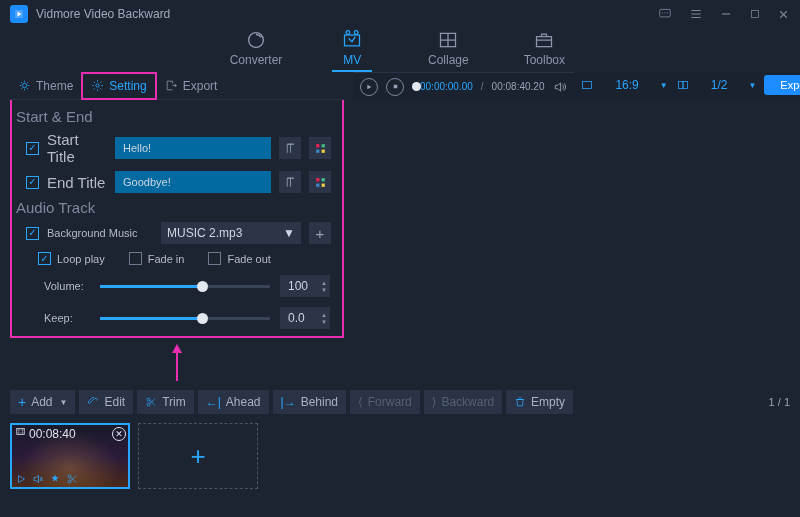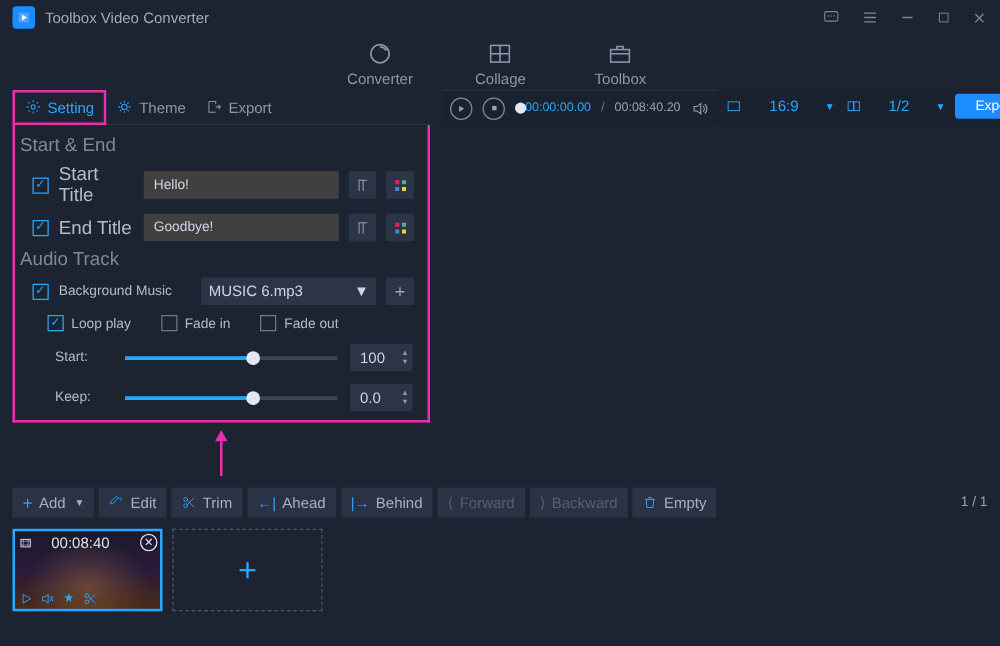--- a/index.html
+++ b/index.html
@@ -5,40 +5,40 @@
   *{box-sizing:border-box;margin:0;padding:0;font-family:"Segoe UI",Arial,sans-serif;font-size:12px;-webkit-user-select:none;user-select:none}
   html,body{width:800px;height:517px;overflow:hidden}
   body{background:#1c2331;color:#b5bbc9}
   .row{display:flex;align-items:center}
   .titlebar{height:28px;background:#1c2331;display:flex;align-items:center;padding:0 10px}
   .logo{width:18px;height:18px;background:#1c8cff;border-radius:3px;margin-right:8px;display:flex;align-items:center;justify-content:center}
   .logo svg{width:12px;height:12px}
   .app-title{color:#a0a9bd;font-size:12px}
   .win-ctrls{margin-left:auto;display:flex;gap:16px;color:#7c869c;align-items:center}
   .win-ctrls span{cursor:pointer;display:inline-flex}
-  .main-nav{height:44px;display:flex;justify-content:center;gap:44px;align-items:center;padding-top:2px}
+  .main-nav{height:44px;display:flex;justify-content:center;gap:44px;align-items:flex-start;padding-top:2px}
   .nav-item{display:flex;flex-direction:column;align-items:center;gap:3px;color:#8d96ab;cursor:pointer;min-width:52px}
   .nav-item .ico{width:22px;height:20px;display:flex;align-items:center;justify-content:center}
   .nav-item.active{color:#29a7ff}
   .nav-underline{height:2px;background:#29a7ff;width:40px;margin:0 auto}
   .workspace{display:flex;padding:0 10px;gap:10px}
   .left-col{width:352px;display:flex;flex-direction:column}
   .sub-tabs{height:28px;display:flex;align-items:center;border-bottom:1px solid #2a3345}
   .sub-tab{display:flex;align-items:center;gap:5px;padding:0 8px;height:28px;color:#8d96ab;cursor:pointer}
   .sub-tab svg{width:13px;height:13px}
   .sub-tab.hl{border:2px solid #e82fb0;color:#29a7ff}
   .settings-panel{border:2px solid #e82fb0;border-top:none;padding:6px 10px 12px 4px;height:238px}
   .sect-h{color:#7f889d;font-size:15px;margin:2px 0 6px 0}
   .field-row{display:flex;align-items:center;gap:8px;margin-bottom:6px}
   .chk{width:13px;height:13px;border:1.5px solid #29a7ff;display:inline-flex;align-items:center;justify-content:center;flex:none}
   .chk.on::after{content:"✓";color:#29a7ff;font-size:10px;line-height:1}
   .chk.box{border-color:#6d778d}
   .lbl{color:#b5bbc9;width:60px;font-size:15px}
   .lbl2{color:#b5bbc9;font-size:11px}
-  .txtin{background:#404040;border:none;color:#cfd5e2;height:22px;padding:0 8px;font-size:11px}
+  .txtin{background:#0369a1;border:none;color:#cfd5e2;height:22px;padding:0 8px;font-size:11px}
   .icon-btn{background:#2c3547;width:22px;height:22px;display:inline-flex;align-items:center;justify-content:center;color:#99a2b6;cursor:pointer}
   .select{background:#2c3547;height:22px;display:flex;align-items:center;padding:0 6px;color:#cfd5e2;font-size:11px;cursor:pointer}
   .select .caret{margin-left:auto}
   .opts-row{display:flex;align-items:center;gap:24px;margin:8px 0 10px 22px}
   .slider-row{display:flex;align-items:center;gap:10px;margin:0 0 10px 28px}
   .slider-lbl{width:46px;font-size:11px;color:#b5bbc9}
   .slider-track{position:relative;height:3px;background:#3a4458;width:170px}
   .slider-fill{position:absolute;left:0;top:0;height:3px;background:#29a7ff}
   .slider-thumb{position:absolute;top:-4px;width:11px;height:11px;border-radius:50%;background:#e3e7f0}
   .spin{width:50px;height:22px;background:#2c3547;display:flex;align-items:center;padding-left:8px;color:#cfd5e2;font-size:11px;position:relative}
@@ -61,38 +61,38 @@
   .pb2 .grp{display:flex;align-items:center;gap:21px;color:#29a7ff;cursor:pointer}
   .export-btn{margin-left:auto;background:#1c8cff;color:#fff;padding:4px 16px;border-radius:3px;cursor:pointer;font-size:11px}
   .toolbar{height:30px;display:flex;align-items:center;gap:4px;padding:0 10px;margin-top:6px}
   .tbtn{background:#2a3345;height:24px;display:flex;align-items:center;gap:5px;padding:0 8px;color:#a8b0c3;cursor:pointer;font-size:11px}
   .tbtn.dis{color:#565f73}
   .tbtn svg{width:12px;height:12px}
   .pager{margin-left:auto;color:#9aa2b6;font-size:11px}
   .strip{height:74px;padding:6px 10px;display:flex;gap:8px}
   .thumb{width:120px;height:66px;border:2px solid #29a7ff;position:relative;background:linear-gradient(#1a1a2a 0%,#2a1a3a 50%,#4a2a1a 100%)}
   .thumb .fog{position:absolute;inset:0;background:radial-gradient(ellipse at 50% 70%,rgba(255,180,80,.25),transparent 60%)}
-  .th-top{position:absolute;top:2px;left:3px;display:flex;align-items:center;gap:15px;color:#dfe4ef;font-size:9px}
+  .th-top{position:absolute;top:2px;left:3px;display:flex;gap:3px;color:#dfe4ef;font-size:9px}
   .th-close{position:absolute;top:2px;right:2px;width:14px;height:14px;border:1.2px solid #dfe4ef;border-radius:50%;display:flex;align-items:center;justify-content:center;font-size:9px;color:#dfe4ef;cursor:pointer}
   .th-bot{position:absolute;bottom:2px;left:3px;display:flex;gap:5px;color:#29a7ff}
   .add-slot{width:120px;height:66px;border:1px dashed #4a5369;display:flex;align-items:center;justify-content:center;cursor:pointer}
   .add-slot .plus{font-size:26px;color:#29a7ff;font-weight:300}
   svg{display:block}
 </style>
 </head>
 <body>
 
 <div class="titlebar">
   <span class="logo">
     <svg viewBox="0 0 24 24">
         <path fill="#fff" d="M4 4h16v16H4z" opacity=".2"></path>
         <path fill="#fff" d="M9 7l8 5-8 5z"></path>
       </svg>
   </span>
-  <span class="app-title">Toolbox Video Converter</span>
+  <span class="app-title">Vidmore Video Backward</span>
   <div class="win-ctrls">
     <span>
         <svg width="16" height="14" viewBox="0 0 24 24">
           <rect x="3" y="4" width="18" height="13" rx="2" fill="none" stroke="#7c869c" stroke-width="1.5"></rect>
           <circle cx="8" cy="10" r="1" fill="#7c869c"></circle>
           <circle cx="12" cy="10" r="1" fill="#7c869c"></circle>
           <circle cx="16" cy="10" r="1" fill="#7c869c"></circle>
         </svg>
       </span>
     <span>
@@ -122,20 +122,32 @@
   <div class="nav-item">
     <span class="ico">
         <svg viewBox="0 0 24 24" width="22" height="22">
           <circle cx="12" cy="12" r="8" fill="none" stroke="#8d96ab" stroke-width="1.5"></circle>
           <path d="M12 6a6 6 0 015.2 3" fill="none" stroke="#8d96ab" stroke-width="1.5"></path>
           <path d="M17 9l1-2 1 2z" fill="#8d96ab"></path>
         </svg>
       </span>
     <span>Converter</span>
   </div>
+  <div class="nav-item active">
+    <span class="ico">
+        <svg viewBox="0 0 24 24" width="22" height="20">
+          <rect x="3" y="6" width="18" height="13" fill="none" stroke="#29a7ff" stroke-width="1.5"></rect>
+          <circle cx="7" cy="3" r="2.2" fill="none" stroke="#29a7ff" stroke-width="1.5"></circle>
+          <circle cx="17" cy="3" r="2.2" fill="none" stroke="#29a7ff" stroke-width="1.5"></circle>
+          <path d="M8 10l4 4 4-6" fill="none" stroke="#29a7ff" stroke-width="1.5"></path>
+        </svg>
+      </span>
+    <span>MV</span>
+    <div class="nav-underline"></div>
+  </div>
   <div class="nav-item">
     <span class="ico">
         <svg viewBox="0 0 24 24" width="22" height="20">
           <rect x="3" y="4" width="18" height="16" fill="none" stroke="#8d96ab" stroke-width="1.5"></rect>
           <path d="M12 4v16M3 12h18" stroke="#8d96ab" stroke-width="1.5"></path>
         </svg>
       </span>
     <span>Collage</span>
   </div>
   <div class="nav-item">
@@ -146,33 +158,33 @@
         </svg>
       </span>
     <span>Toolbox</span>
   </div>
 </div>
 
 <div class="workspace">
 
   <div class="left-col">
     <div class="sub-tabs">
+      <div class="sub-tab">
+        <svg viewBox="0 0 24 24">
+            <circle cx="12" cy="12" r="4" fill="none" stroke="#29a7ff" stroke-width="1.5"></circle>
+            <path d="M12 3v3M12 18v3M3 12h3M18 12h3M5.6 5.6l2 2M16.4 16.4l2 2M18.4 5.6l-2 2M7.6 16.4l-2 2" stroke="#29a7ff" stroke-width="1.5"></path>
+          </svg>
+        <span>Theme</span>
+      </div>
       <div class="sub-tab hl">
         <svg viewBox="0 0 24 24">
             <circle cx="12" cy="12" r="3" fill="none" stroke="#29a7ff" stroke-width="1.5"></circle>
             <path d="M12 2v3M12 19v3M2 12h3M19 12h3M4.9 4.9l2.1 2.1M17 17l2.1 2.1M19.1 4.9L17 7M7 17l-2.1 2.1" stroke="#29a7ff" stroke-width="1.5"></path>
           </svg>
         <span>Setting</span>
-      </div>
-      <div class="sub-tab">
-        <svg viewBox="0 0 24 24">
-            <circle cx="12" cy="12" r="4" fill="none" stroke="#29a7ff" stroke-width="1.5"></circle>
-            <path d="M12 3v3M12 18v3M3 12h3M18 12h3M5.6 5.6l2 2M16.4 16.4l2 2M18.4 5.6l-2 2M7.6 16.4l-2 2" stroke="#29a7ff" stroke-width="1.5"></path>
-          </svg>
-        <span>Theme</span>
       </div>
       <div class="sub-tab">
         <svg viewBox="0 0 24 24">
             <path d="M4 4h10v4M4 4v16h10M14 12h7m0 0l-3-3m3 3l-3 3" fill="none" stroke="#8d96ab" stroke-width="1.5"></path>
           </svg>
         <span>Export</span>
       </div>
     </div>
 
     <div class="settings-panel">
@@ -216,21 +228,21 @@
           </span>
       </div>
 
       <div class="sect-h">Audio Track</div>
 
 
       <div class="field-row" style="padding-left:10px">
         <span class="chk on"></span>
         <span class="lbl2" style="width:106px">Background Music</span>
         <div class="select" style="width:140px">
-          <span>MUSIC 6.mp3</span>
+          <span>MUSIC 2.mp3</span>
           <span class="caret">▼</span>
         </div>
         <span class="icon-btn" style="font-size:15px">+</span>
       </div>
 
       <div class="opts-row">
         <span class="row" style="gap:6px">
             <span class="chk on"></span>
             <span class="lbl2">Loop play</span>
           </span>
@@ -238,21 +250,21 @@
             <span class="chk box"></span>
             <span class="lbl2">Fade in</span>
           </span>
         <span class="row" style="gap:6px">
             <span class="chk box"></span>
             <span class="lbl2">Fade out</span>
           </span>
       </div>
 
       <div class="slider-row">
-        <span class="slider-lbl">Start:</span>
+        <span class="slider-lbl">Volume:</span>
         <div class="slider-track">
           <div class="slider-fill" style="width:60%"></div>
             <div class="slider-thumb" style="left:calc(60% - 5px)"></div>
         </div>
         <div class="spin">
             <span>100</span>
             <span class="arrs">
               <span>▲</span>
               <span>▼</span>
             </span>

